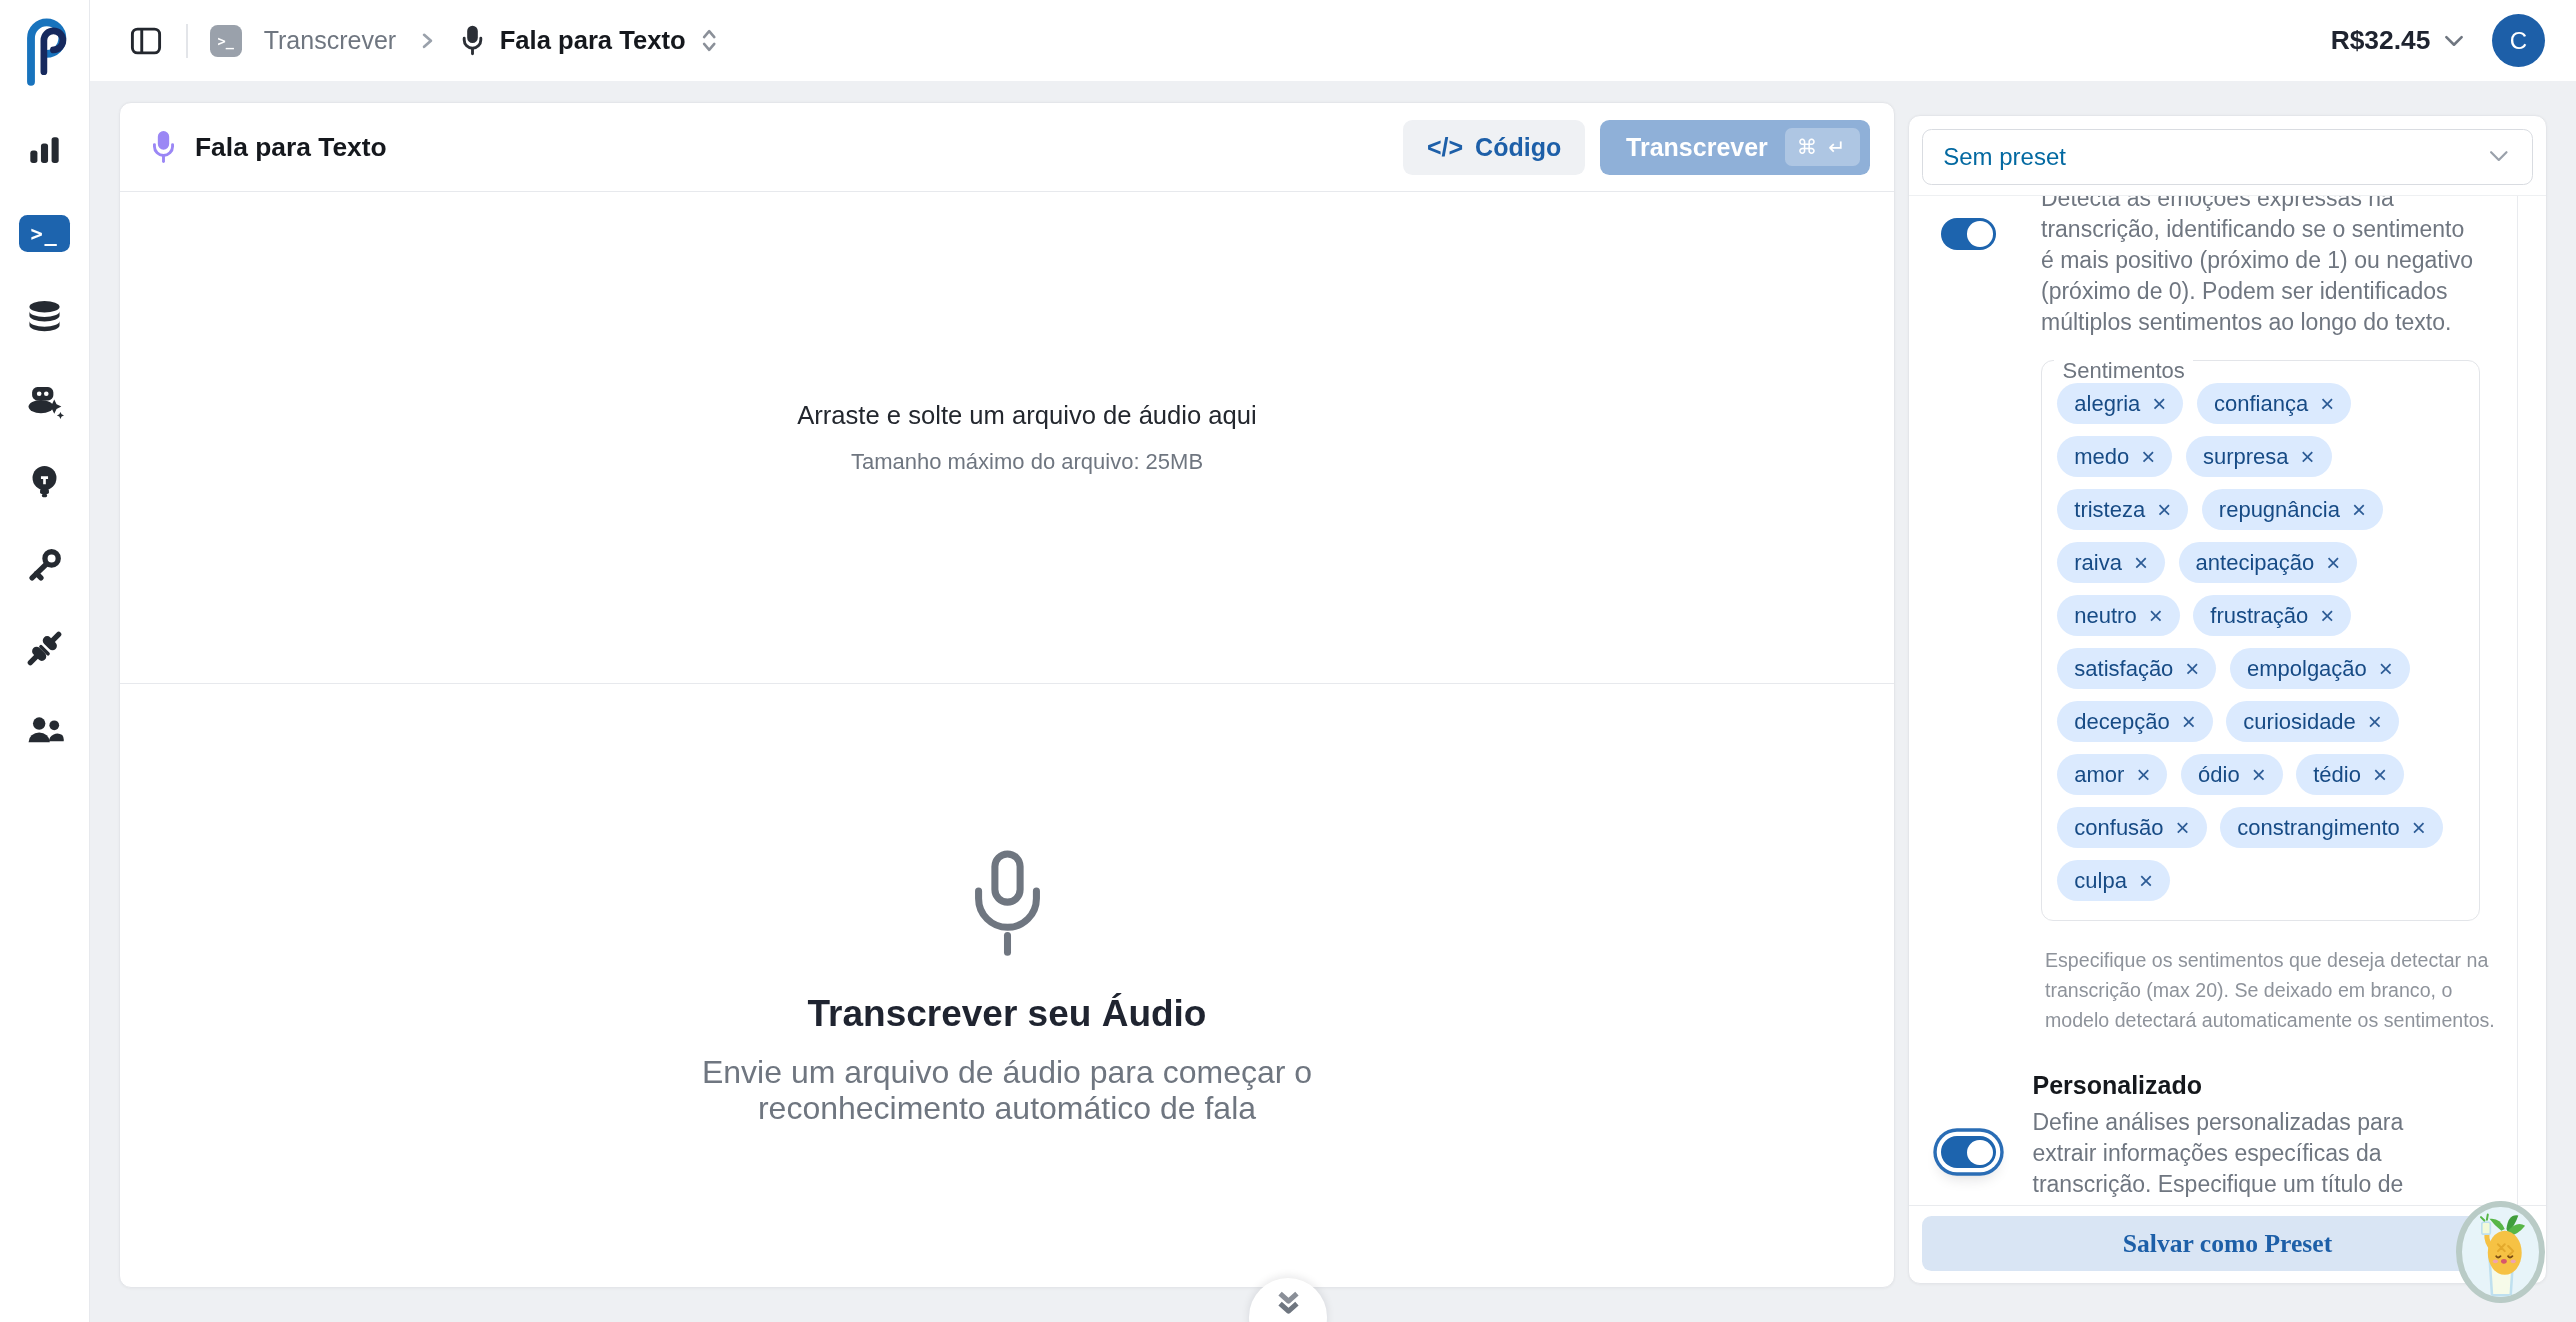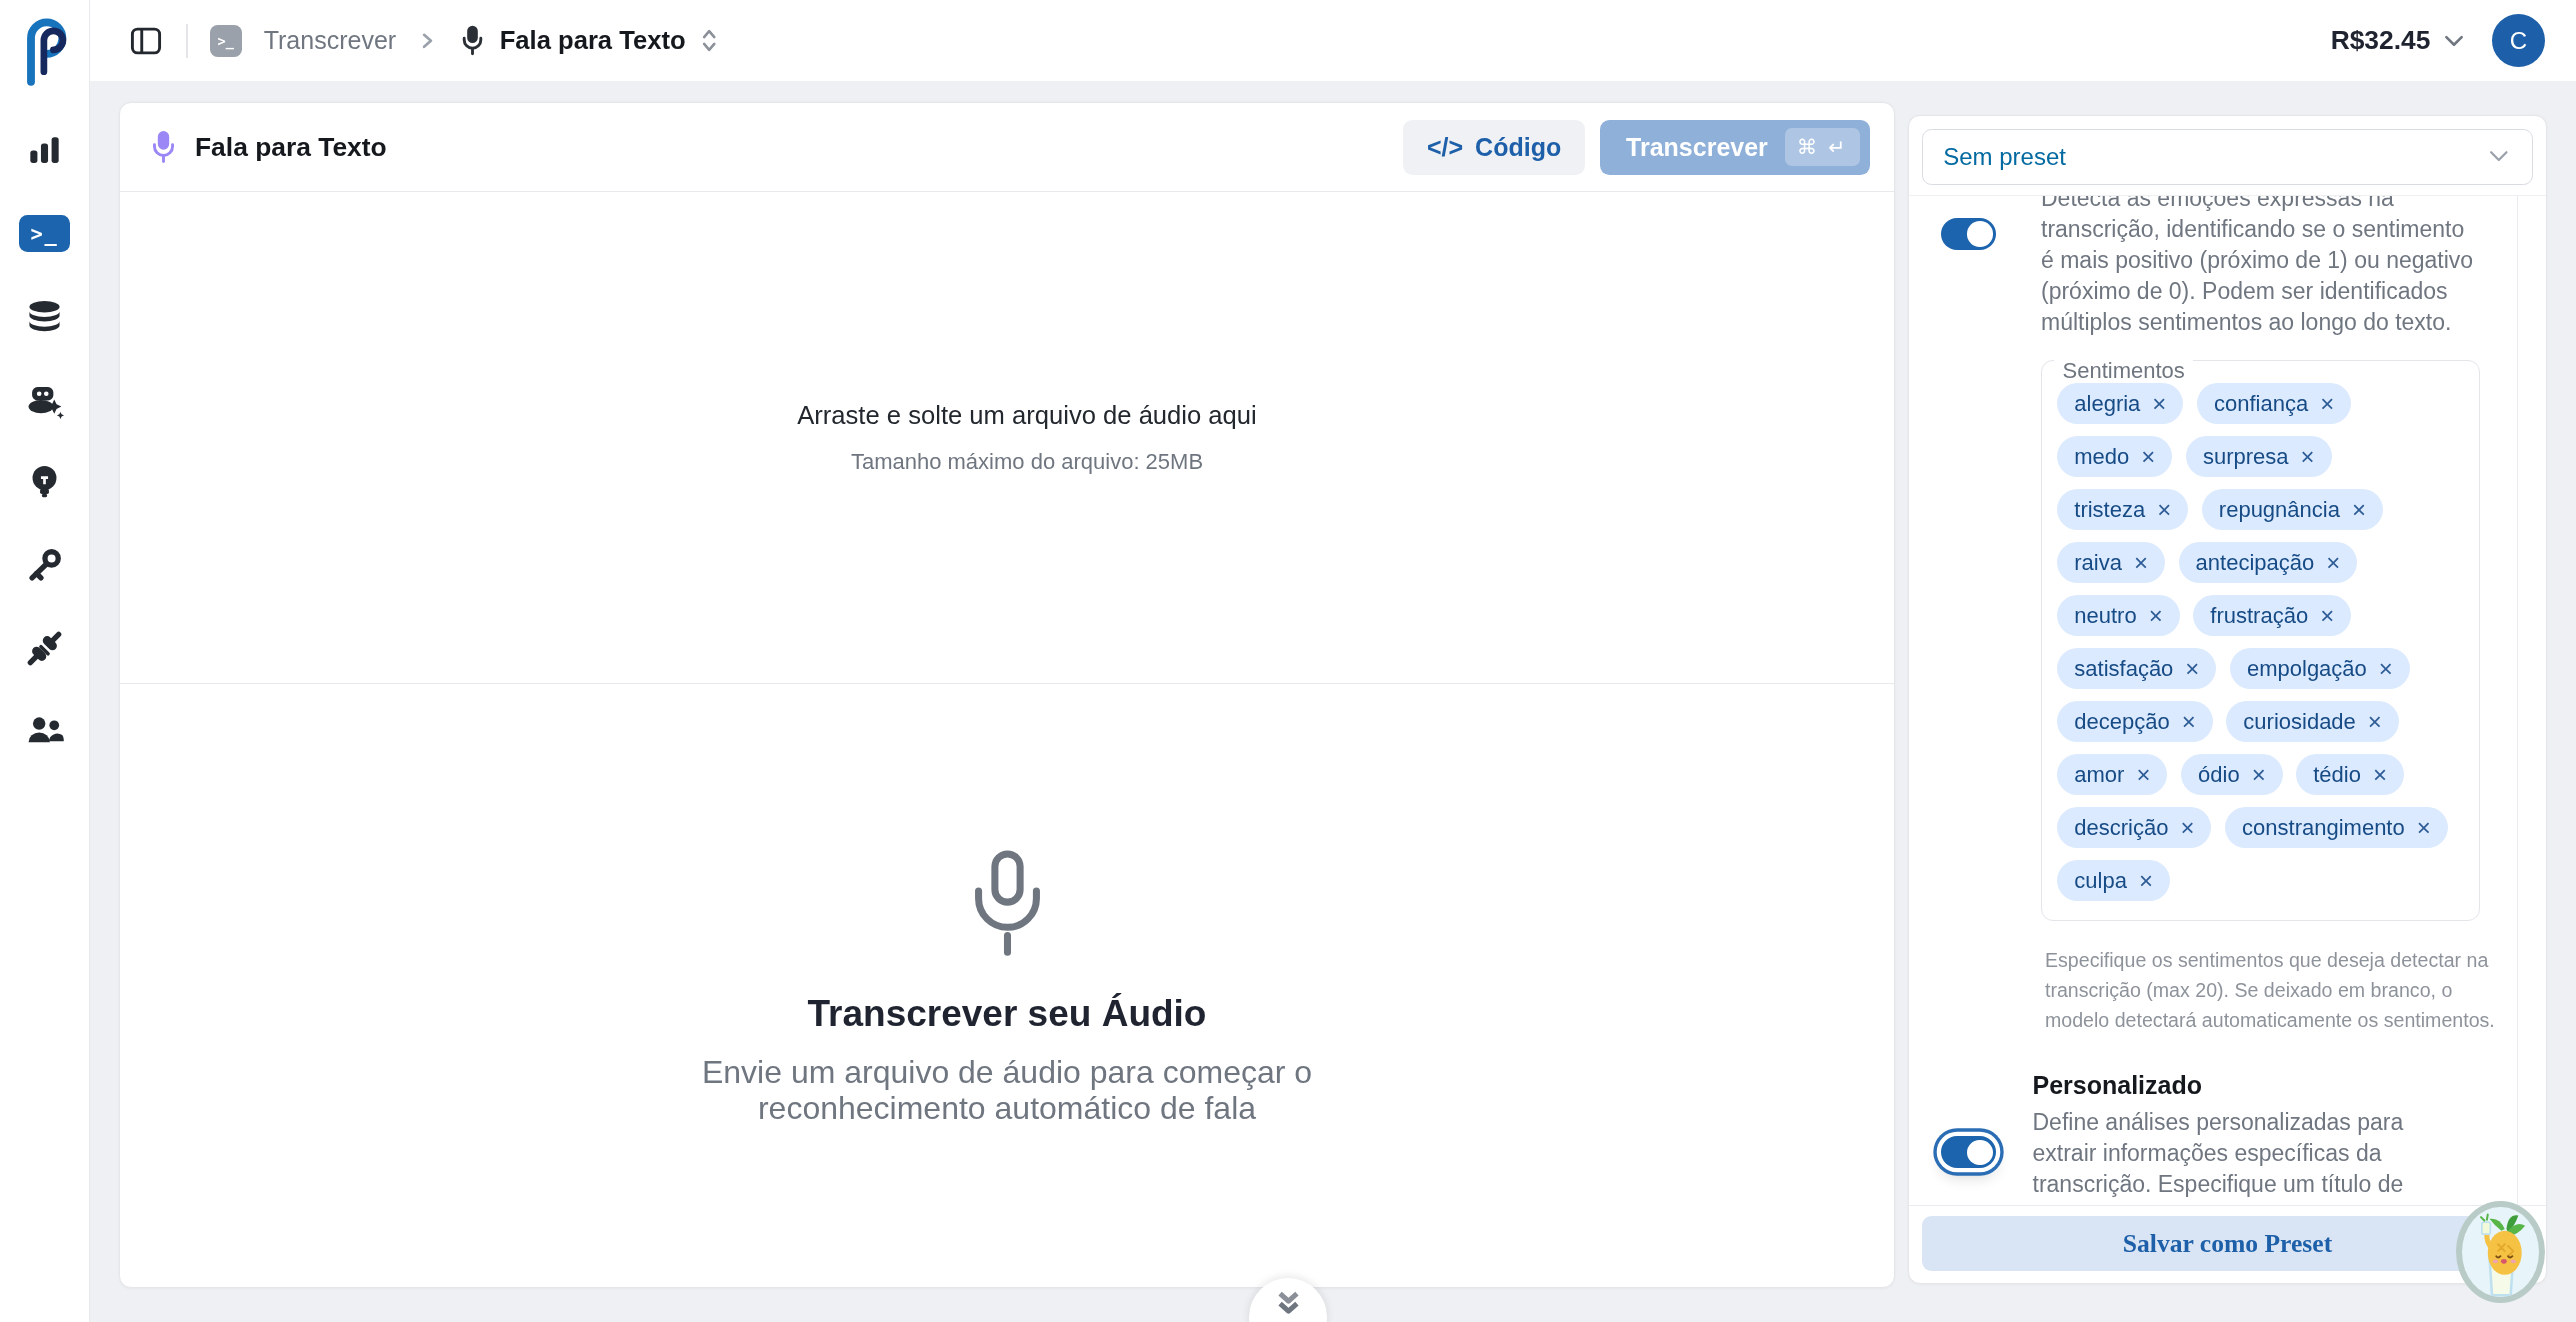--- a/index.html
+++ b/index.html
@@ -397,21 +397,21 @@
           </button>
           <button class="tag">
             <span>ódio</span>
             <span class="x">×</span>
           </button>
           <button class="tag">
             <span>tédio</span>
             <span class="x">×</span>
           </button>
           <button class="tag">
-            <span>descrição</span>
+            <span>confusão</span>
             <span class="x">×</span>
           </button>
           <button class="tag">
             <span>constrangimento</span>
             <span class="x">×</span>
           </button>
           <button class="tag">
             <span>culpa</span>
             <span class="x">×</span>
           </button>

